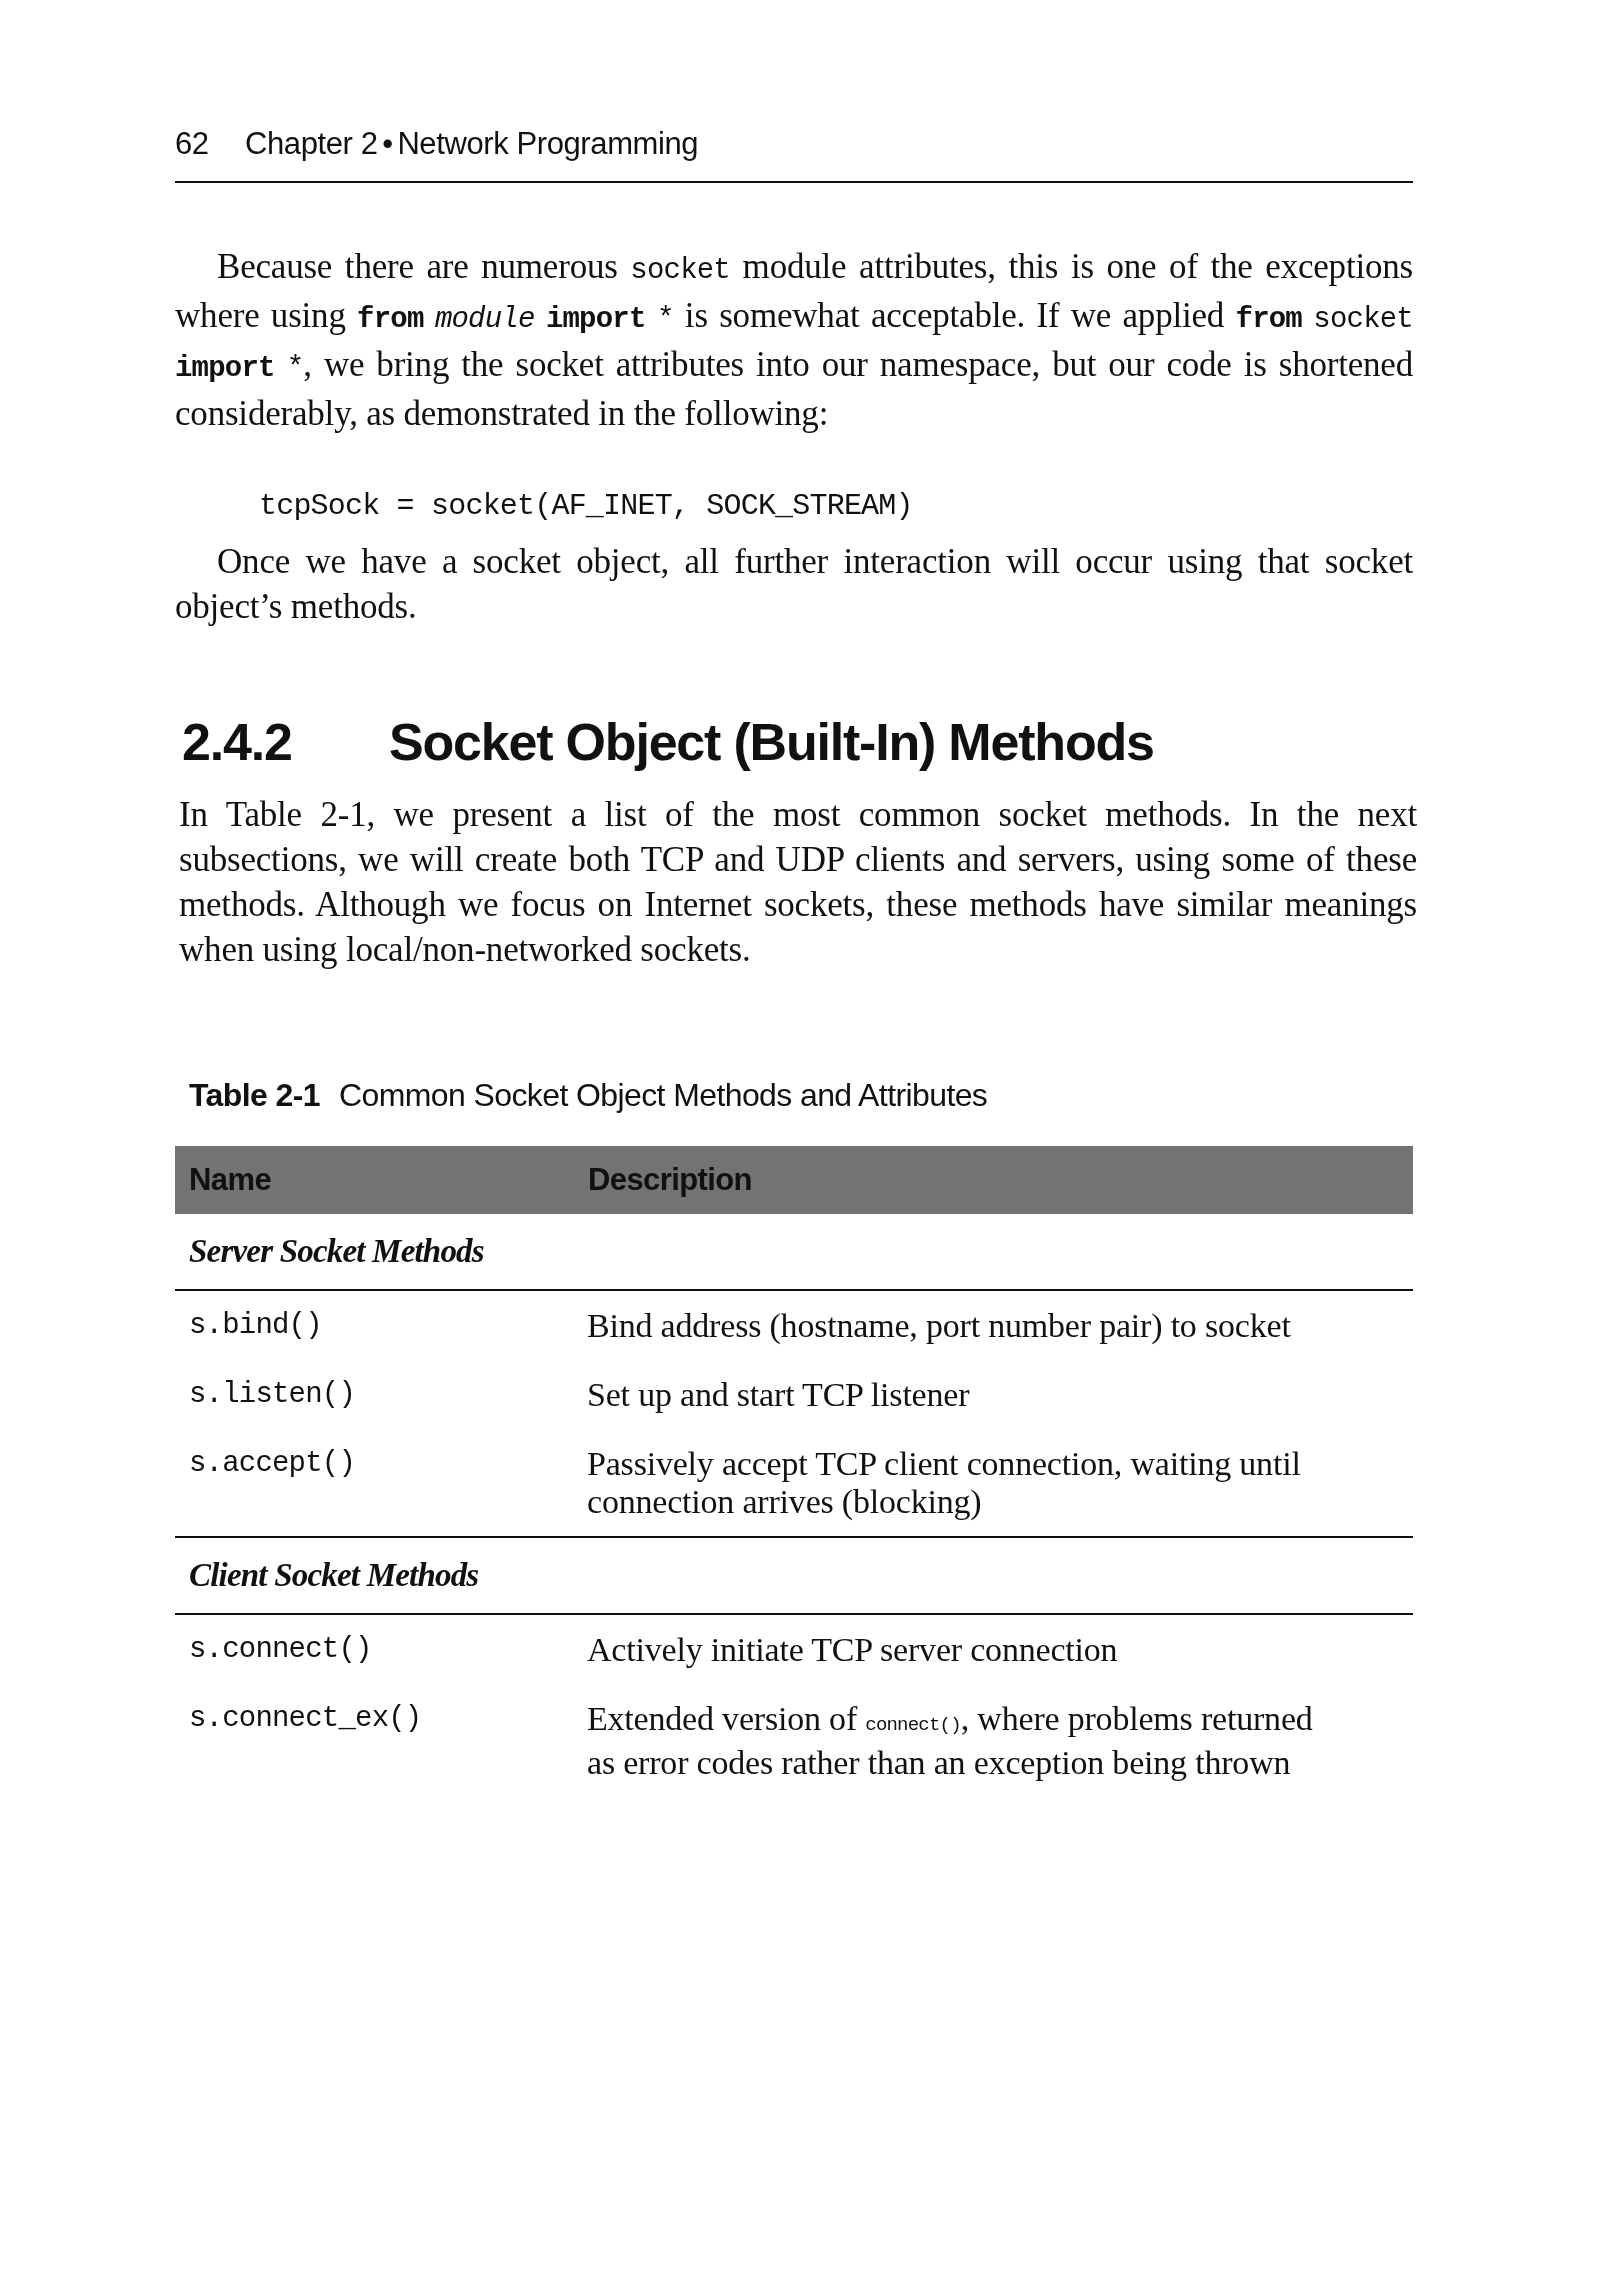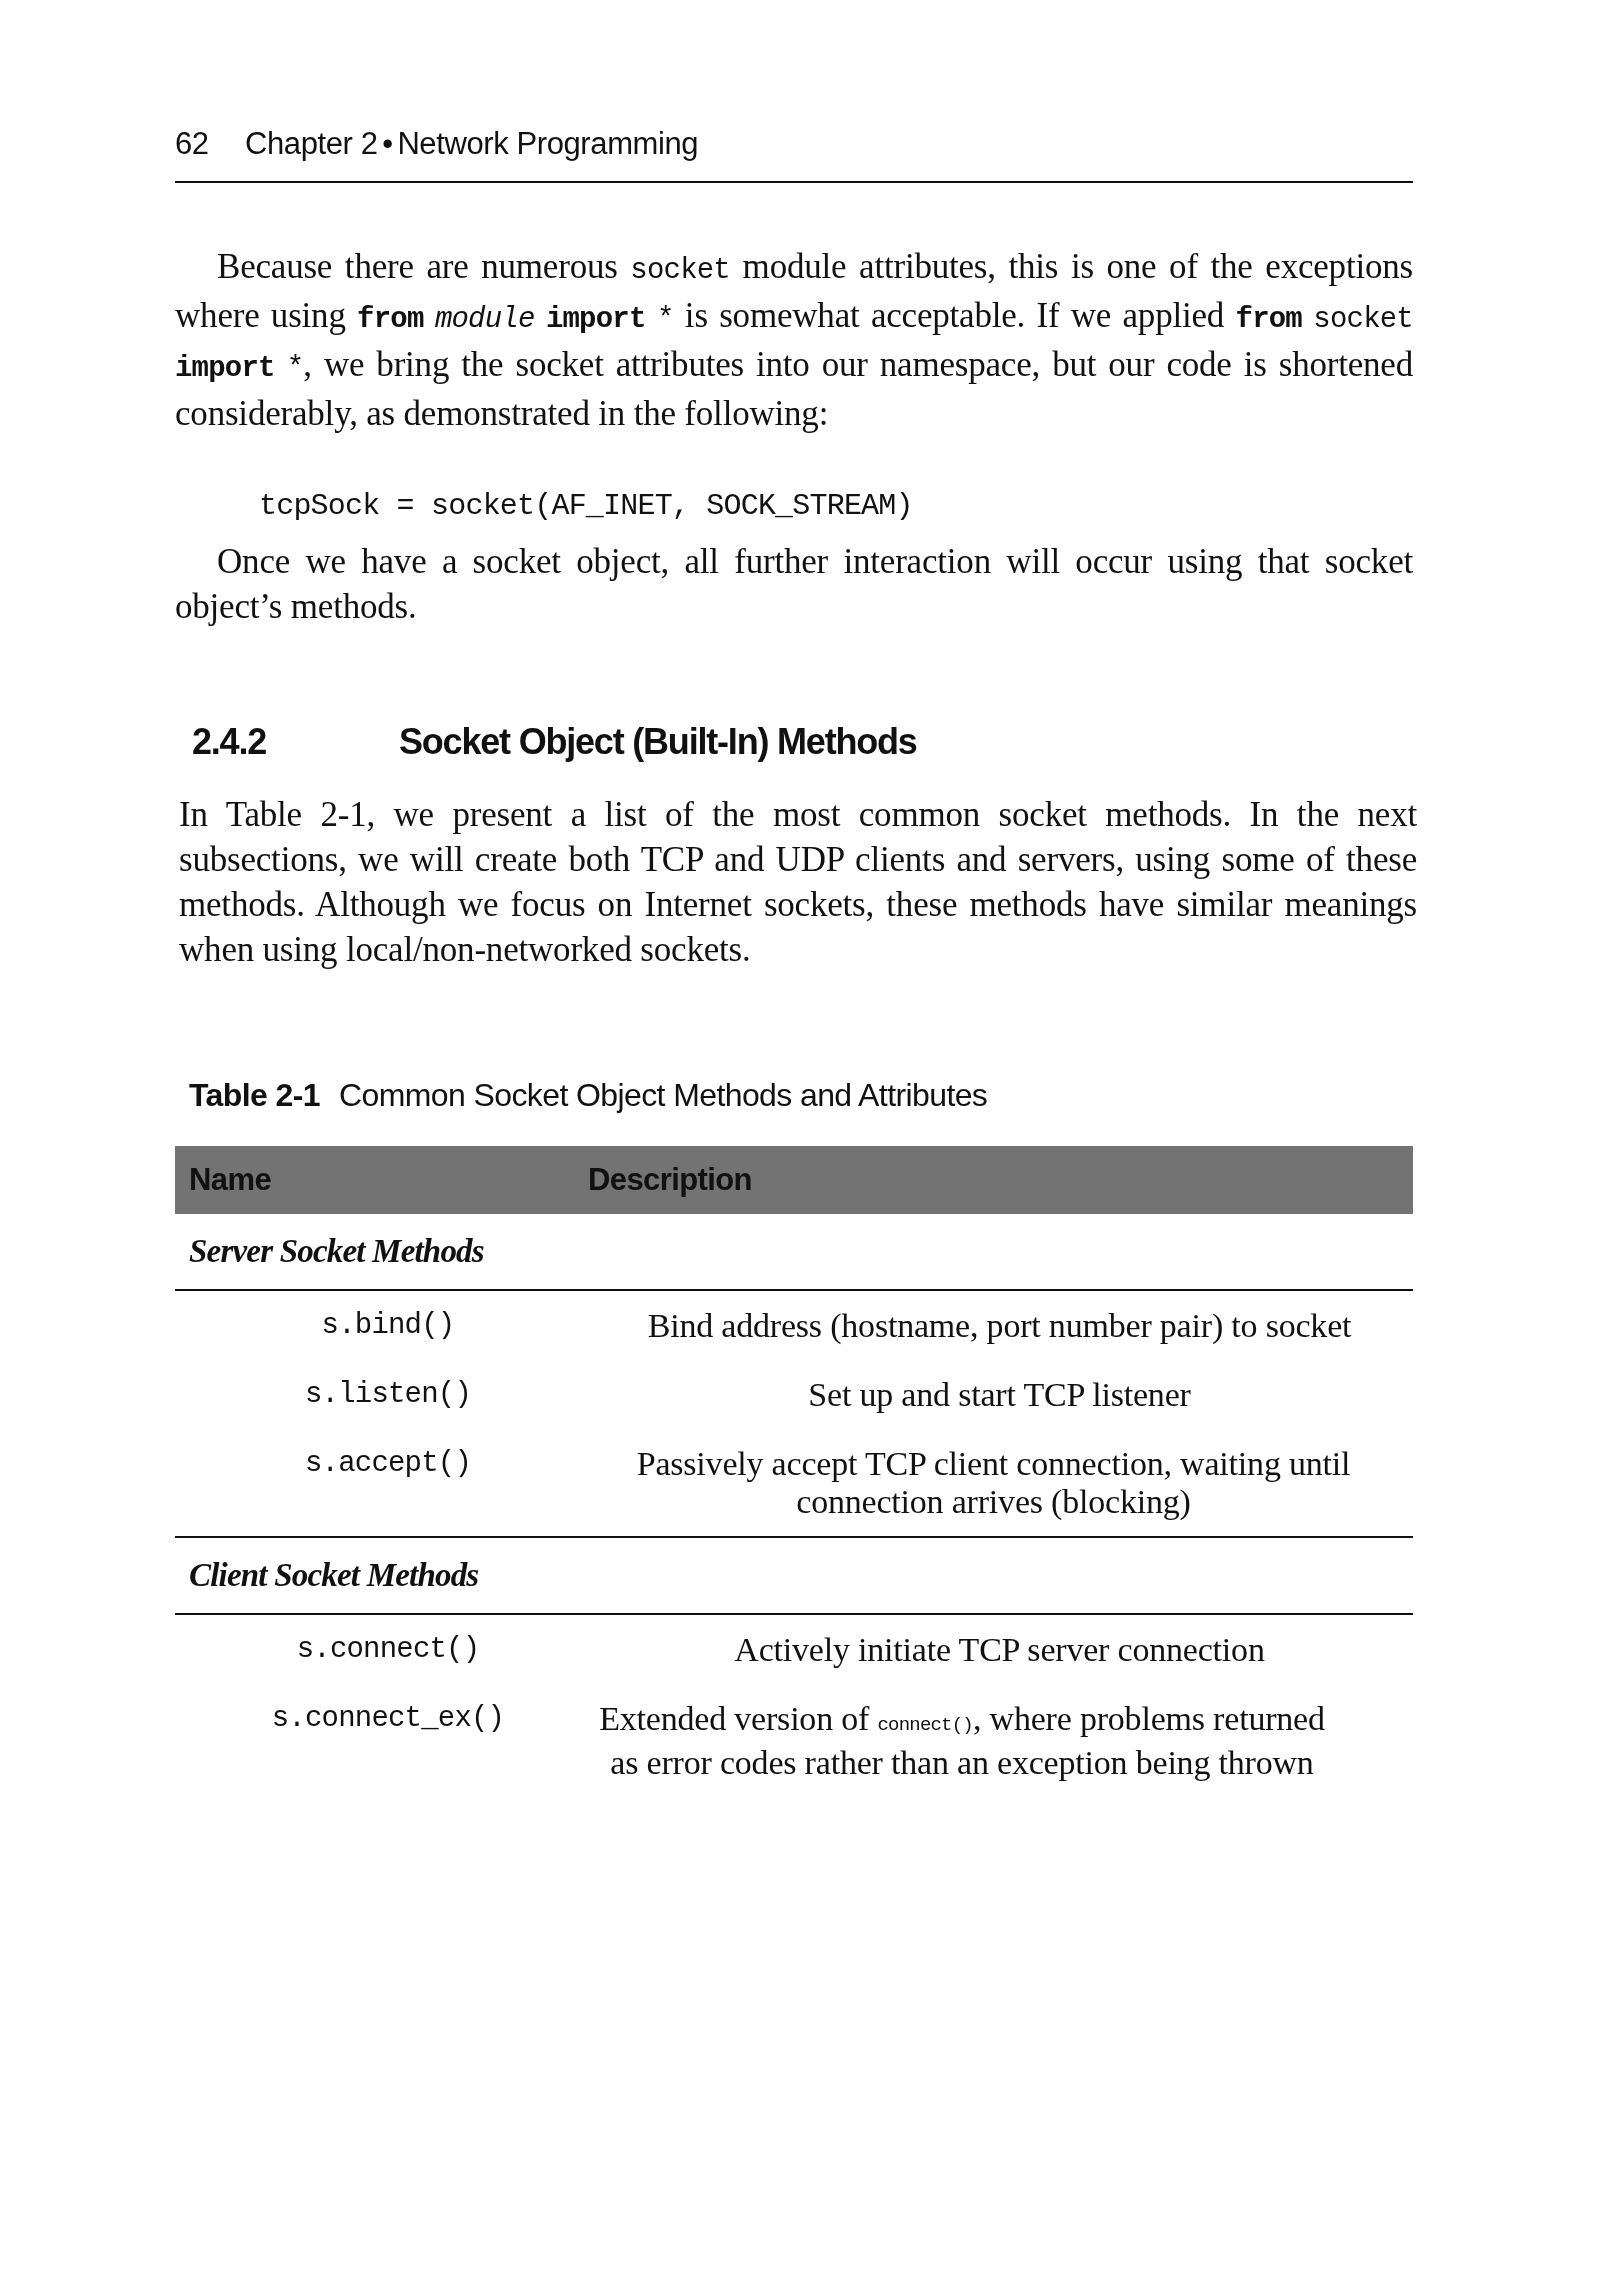--- a/index.html
+++ b/index.html
@@ -55,24 +55,24 @@
     .para1 { position: absolute; top: 244px; left: 0; width: 1238px; text-indent: 42px; }
     .code-line {
       position: absolute; top: 484px; left: 84px;
       font-family: "Liberation Mono", monospace;
       font-size: 30px; letter-spacing: -0.8px; line-height: 45px;
       white-space: pre;
     }
     .para2 { position: absolute; top: 539px; left: 0; width: 1238px; text-indent: 42px; }
 
     .section-heading {
-      position: absolute; top: 707px; left: 17px;
+      position: absolute; top: 707px; left: 7px;
       font-family: "Liberation Sans", sans-serif;
       font-weight: bold;
-      font-size: 36px;
+      font-size: 52px;
       letter-spacing: -1.2px;
       line-height: 70px;
       white-space: nowrap;
     }
     .section-heading .num { display: inline-block; width: 207px; }
 
     .para3 { position: absolute; top: 788px; left: 0; width: 1238px; }
 
     .table-caption {
       position: absolute; top: 1072px; left: 14px;
@@ -107,21 +107,20 @@
       font-style: italic;
       font-size: 33px;
       letter-spacing: -0.8px;
       line-height: 75px;
     }
     .group-row span { position: absolute; left: 14px; }
 
     .row {
       position: relative;
       display: flex;
-      text-align: center;
     }
     .row .cell-name {
       width: 398px;
       padding-left: 14px;
       font-family: "Liberation Mono", monospace;
       font-size: 29px;
       letter-spacing: -0.8px;
       line-height: 38px;
     }
     .row .cell-desc {

